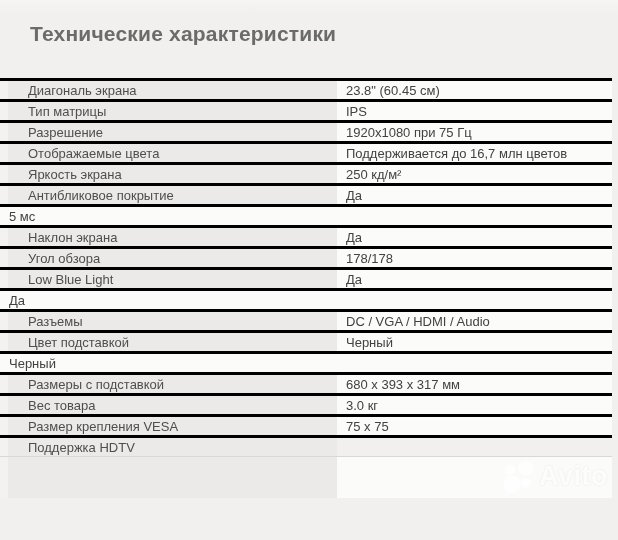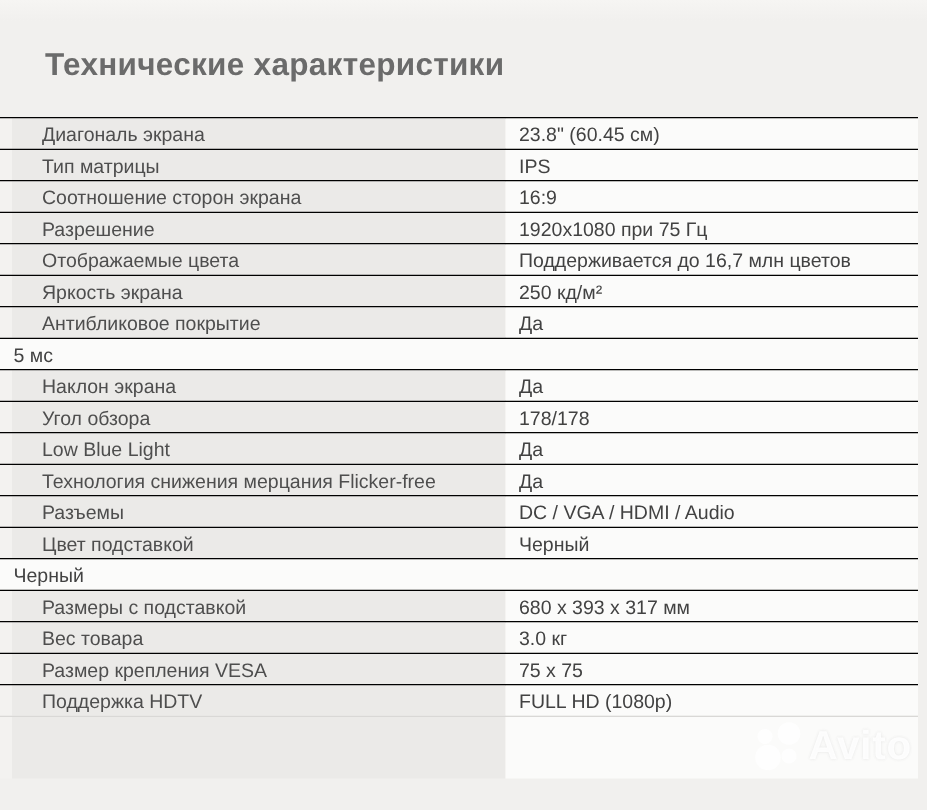--- a/index.html
+++ b/index.html
@@ -12,38 +12,38 @@
   .page {
     position: relative;
     width: 618px; height: 540px;
     background: #f1f0ee;
   }
   
   .header {
     height: 78px;
     background: linear-gradient(180deg, #f6f5f3 0px, #f1f0ee 14px);
     box-sizing: border-box;
-    padding: 32px 0 0 30px;
+    padding: 22px 0 0 30px;
   }
   .header h2 {
     margin: 0;
     font-size: 21px;
     font-weight: 700;
     letter-spacing: 0.2px;
     color: #6b6b6b;
   }
   
   .spec-table {
     width: 612px;
   }
   .row {
     display: flex;
     height: 21px;
     box-sizing: border-box;
-    border-top: 1px solid #000000;
+    border-top: 3px solid #000000;
     text-align: center;
   }
   .cell {
     display: flex;
     align-items: center;
     box-sizing: border-box;
     font-size: 13px;
     white-space: nowrap;
     overflow: hidden;
   }
@@ -108,24 +108,20 @@
   <div class="spec-table" id="spec-table">
       <div class="row">
         <div class="cell label">Диагональ экрана</div>
         <div class="cell value">23.8" (60.45 см)</div>
       </div>
       <div class="row">
         <div class="cell label">Тип матрицы</div>
         <div class="cell value">IPS</div>
       </div>
       <div class="row">
-        <div class="cell label">Соотношение сторон экрана</div>
-        <div class="cell value">16:9</div>
-      </div>
-      <div class="row">
         <div class="cell label">Разрешение</div>
         <div class="cell value">1920x1080 при 75 Гц</div>
       </div>
       <div class="row">
         <div class="cell label">Отображаемые цвета</div>
         <div class="cell value">Поддерживается до 16,7 млн цветов</div>
       </div>
       <div class="row">
         <div class="cell label">Яркость экрана</div>
         <div class="cell value">250 кд/м²</div>
@@ -143,21 +139,20 @@
       </div>
       <div class="row">
         <div class="cell label">Угол обзора</div>
         <div class="cell value">178/178</div>
       </div>
       <div class="row">
         <div class="cell label">Low Blue Light</div>
         <div class="cell value">Да</div>
       </div>
       <div class="row">
-        <div class="cell label">Технология снижения мерцания Flicker-free</div>
         <div class="cell value">Да</div>
       </div>
       <div class="row">
         <div class="cell label">Разъемы</div>
         <div class="cell value">DC / VGA / HDMI / Audio</div>
       </div>
       <div class="row">
         <div class="cell label">Цвет подставкой</div>
         <div class="cell value">Черный</div>
       </div>
@@ -171,21 +166,20 @@
       <div class="row">
         <div class="cell label">Вес товара</div>
         <div class="cell value">3.0 кг</div>
       </div>
       <div class="row">
         <div class="cell label">Размер крепления VESA</div>
         <div class="cell value">75 x 75</div>
       </div>
       <div class="row">
         <div class="cell label">Поддержка HDTV</div>
-        <div class="cell value">FULL HD (1080p)</div>
       </div>
     </div>
 
   <div class="footer-ext">
     <div class="left"></div>
     <div class="right">
       <div class="watermark">
         <svg width="34" height="36" viewBox="0 0 34 36">
           <g fill="rgba(255,255,255,0.95)">
             <circle cx="8" cy="12" r="5"></circle>

